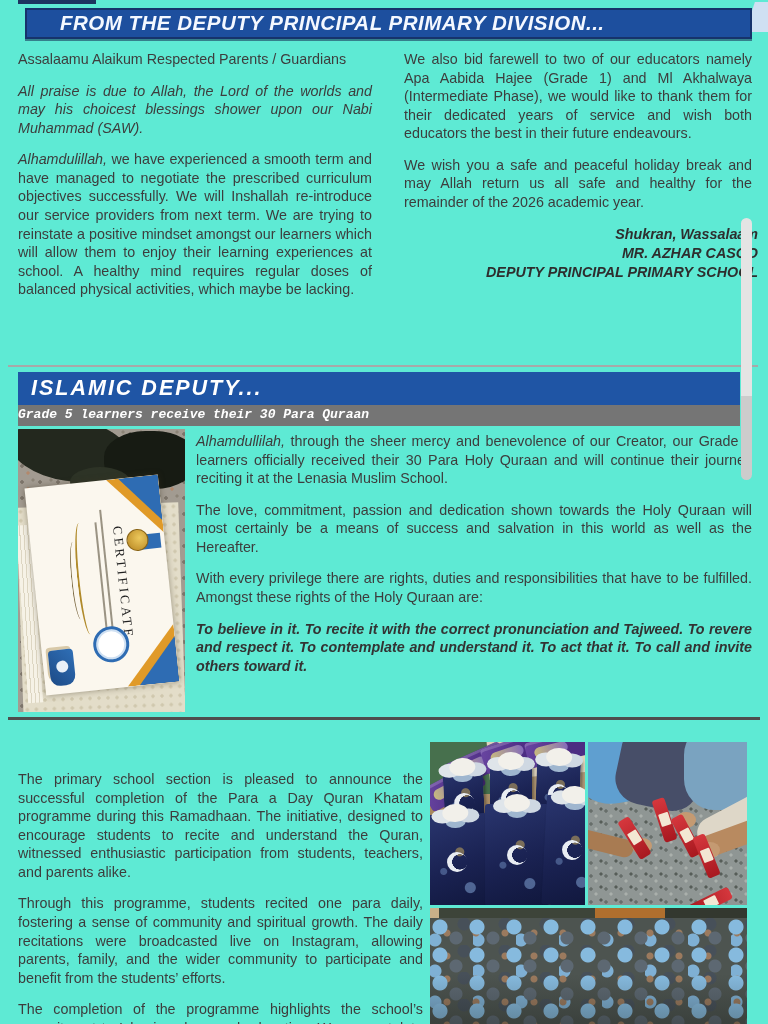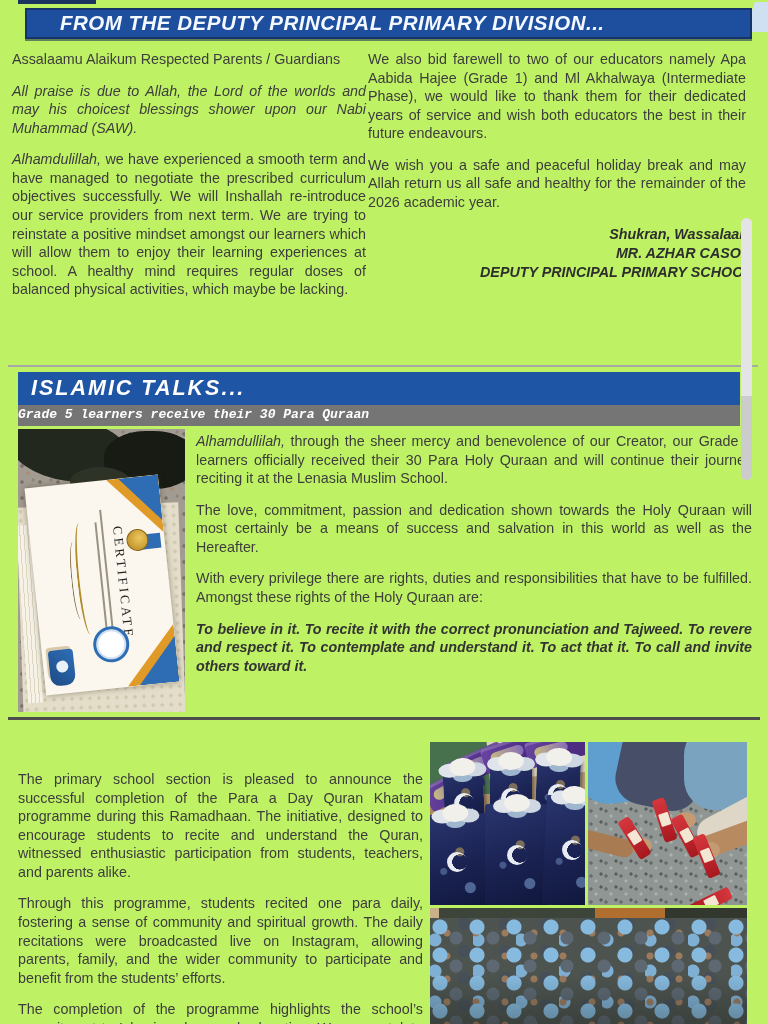--- a/index.html
+++ b/index.html
@@ -1,32 +1,32 @@
 <!DOCTYPE html>
 <html><head>
 <meta charset="utf-8">
 <style>
   html,body{margin:0;padding:0;background:#ffffff;}
-  #page{position:relative;width:768px;height:1024px;background:#bef264;overflow:hidden;
+  #page{position:relative;width:768px;height:1024px;background:#5eead4;overflow:hidden;
         font-family:"Liberation Sans","DejaVu Sans",sans-serif;color:#3d3d3d;}
   .italic{font-style:italic;}
   .jt{text-align:justify;}
   p.p{margin:0 0 13px 0;font-size:14.3px;line-height:1.3;}
 
   
   .top-tick{position:absolute;left:18px;top:0;width:78px;height:4px;background:#1c3560;}
   .corner-wedge{position:absolute;right:-8px;top:2px;width:26px;height:30px;background:#cfe0f2;transform:skewX(-18deg);}
 
   
   .hdr-box{position:absolute;left:25px;top:8px;width:727px;height:31px;background:#1d4f9e;
            border:2px solid #16336b;box-sizing:border-box;box-shadow:0 2px 0 rgba(20,40,80,.55);}
   .hdr-box span{display:block;padding-left:33px;line-height:26px;font-size:20.5px;font-weight:bold;
                 font-style:italic;color:#f4f8ff;letter-spacing:.5px;white-space:nowrap;}
 
-  .col-wrap{position:absolute;left:12px;top:50px;width:734px;display:flex;gap:2px;}
+  .col-wrap{position:absolute;left:18px;top:50px;width:734px;display:flex;gap:32px;}
   .col-left{width:354px;flex:none;}
   .col-right{flex:1;min-width:0;}
   .sig{font-weight:bold;font-style:italic;text-align:right;font-size:14.3px;line-height:1.35;
        color:#2e2e2e;margin-right:-6px;white-space:nowrap;}
 
   .divider1{position:absolute;left:8px;top:365px;width:750px;height:2px;background:#a8a8a8;}
 
   
   .talks-bar{position:absolute;left:18px;top:372px;width:722px;height:33px;background:#1f55a5;}
   .talks-bar span{display:block;padding-left:13px;line-height:32px;color:#ffffff;font-weight:bold;
@@ -187,21 +187,21 @@
         <div>Shukran, Wassalaam</div>
         <div>MR. AZHAR CASOO</div>
         <div>DEPUTY PRINCIPAL PRIMARY SCHOOL</div>
       </div>
     </div>
   </div>
 
   <div class="divider1"></div>
 
   <div class="talks-bar">
-    <span>ISLAMIC TALKS...</span>
+    <span>ISLAMIC DEPUTY...</span>
   </div>
   <div class="talks-sub">
     <span>Grade 5 learners receive their 30 Para Quraan</span>
   </div>
 
   <div class="talks-row">
     <div class="cert-photo">
       <div class="speckle"></div>
       <div class="blob1"></div>
       <div class="blob2"></div>

